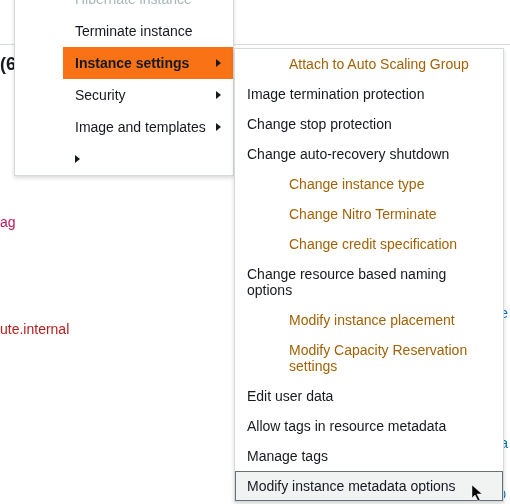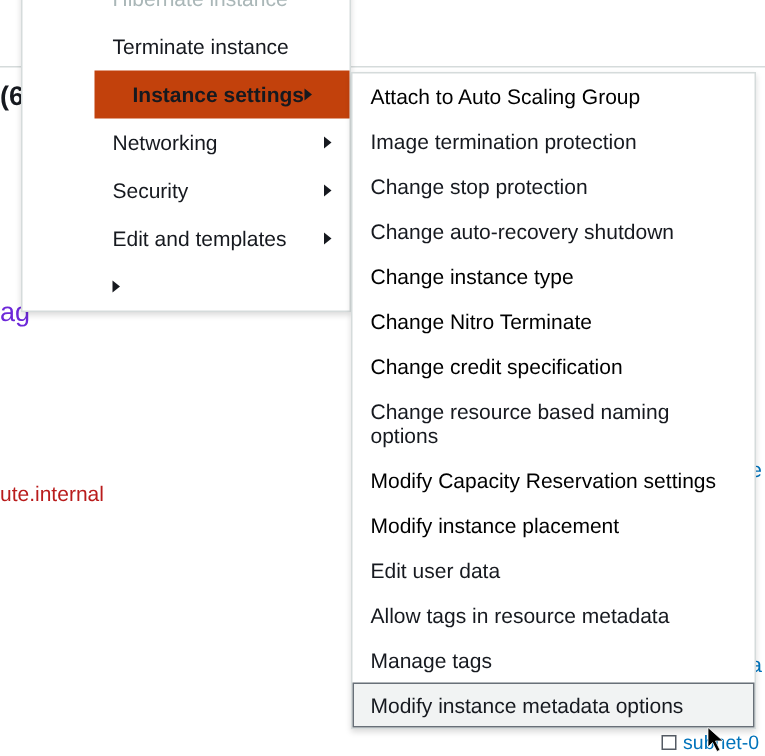--- a/index.html
+++ b/index.html
@@ -22,23 +22,23 @@
       position: absolute;
       left: 0;
       right: 0;
       top: 44px;
       height: 1px;
       background: #d5dbdb;
     }
     .bg-text1 {
       position: absolute;
       left: 0;
-      top: 198px;
-      font-size: 18px;
-      color: #6d28d9;
+      top: 214px;
+      font-size: 14px;
+      color: #be185d;
     }
     .bg-text2 {
       position: absolute;
       left: 0;
       top: 321px;
       font-size: 14px;
       color: #b91c1c;
     }
     .bg-link1 {
       position: absolute;
@@ -95,23 +95,22 @@
       font-size: 14px;
       color: #16191f;
       min-height: 32px;
       margin-left: 48px;
     }
     .menu-item.disabled {
       color: #aab7b8;
       cursor: default;
     }
     .menu-item.selected {
-      background: #c2410c;
+      background: #f97316;
       font-weight: 700;
-      justify-content: center;
     }
     .menu-item .arrow {
       width: 0;
       height: 0;
       border-top: 4px solid transparent;
       border-bottom: 4px solid transparent;
       border-left: 5px solid #16191f;
     }
     .submenu {
       position: absolute;
@@ -125,22 +124,23 @@
     .submenu-item {
       padding: 7px 12px;
       cursor: pointer;
       font-size: 14px;
       color: #16191f;
       min-height: 30px;
       display: flex;
       align-items: center;
     }
     .submenu-item.disabled {
-      color: #000000;
+      color: #a16207;
       cursor: default;
+      margin-left: 42px;
     }
     .submenu-item.highlighted {
       background: #f1f3f3;
       border: 1px solid #687078;
       padding: 6px 11px;
     }
     .cursor {
       position: absolute;
       left: 468px;
       top: 483px;
@@ -170,29 +170,25 @@
     <span>Hibernate instance</span>
   </div>
   <div class="menu-item">
     <span>Terminate instance</span>
   </div>
   <div class="menu-item selected">
     <span>Instance settings</span>
     <span class="arrow"></span>
   </div>
   <div class="menu-item">
-    <span>Networking</span>
-    <span class="arrow"></span>
-  </div>
-  <div class="menu-item">
     <span>Security</span>
     <span class="arrow"></span>
   </div>
   <div class="menu-item">
-    <span>Edit and templates</span>
+    <span>Image and templates</span>
     <span class="arrow"></span>
   </div>
   <div class="menu-item">
     <span class="arrow"></span>
   </div>
 </div>
 
 <div class="submenu">
   <div class="submenu-item disabled">
     <span>Attach to Auto Scaling Group</span>
@@ -212,24 +208,24 @@
   <div class="submenu-item disabled">
     <span>Change Nitro Terminate</span>
   </div>
   <div class="submenu-item disabled">
     <span>Change credit specification</span>
   </div>
   <div class="submenu-item">
     <span>Change resource based naming options</span>
   </div>
   <div class="submenu-item disabled">
+    <span>Modify instance placement</span>
+  </div>
+  <div class="submenu-item disabled">
     <span>Modify Capacity Reservation settings</span>
-  </div>
-  <div class="submenu-item disabled">
-    <span>Modify instance placement</span>
   </div>
   <div class="submenu-item">
     <span>Edit user data</span>
   </div>
   <div class="submenu-item">
     <span>Allow tags in resource metadata</span>
   </div>
   <div class="submenu-item">
     <span>Manage tags</span>
   </div>

